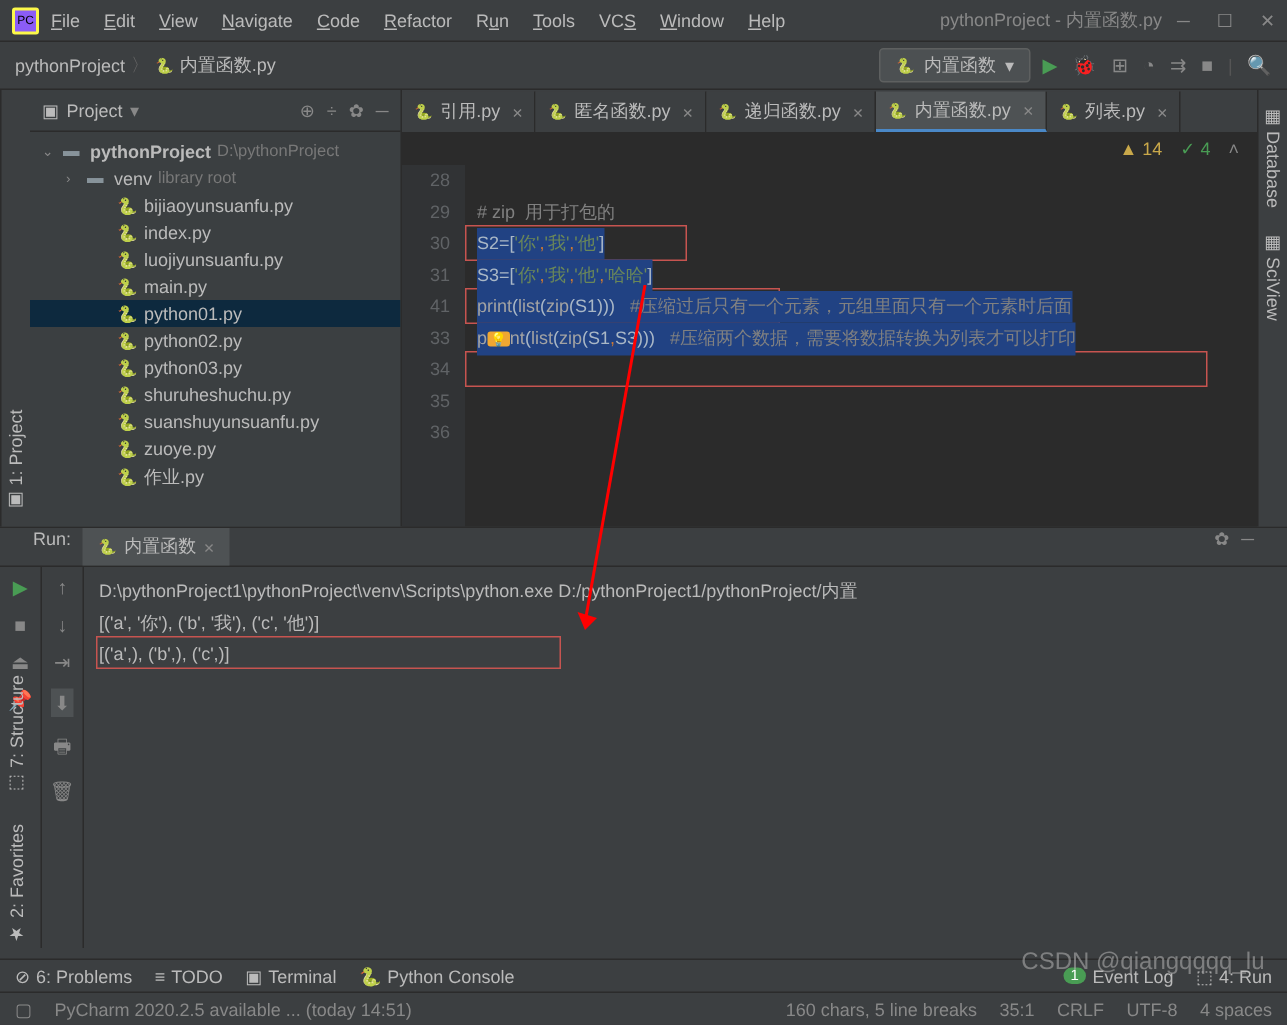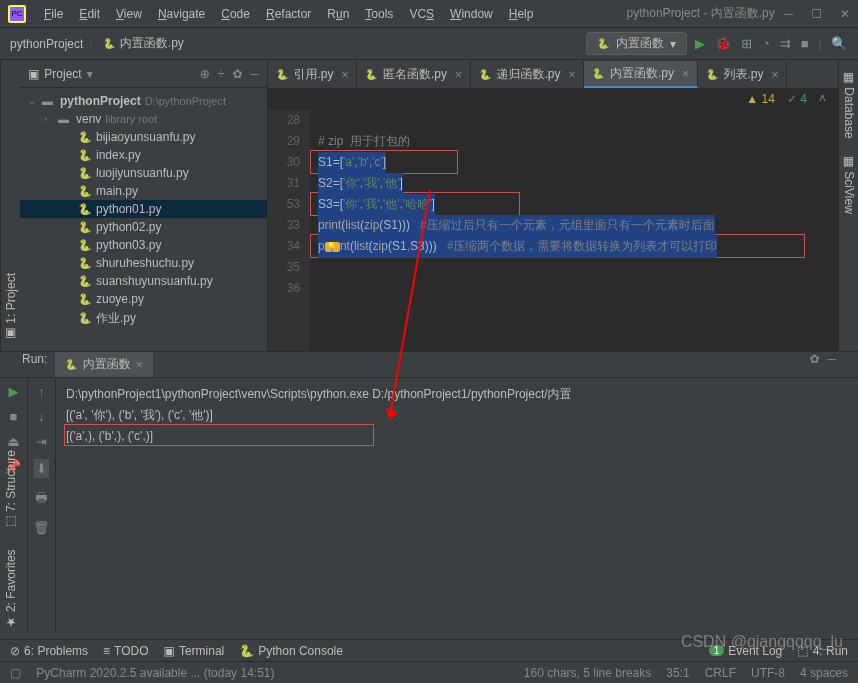--- a/index.html
+++ b/index.html
@@ -1,18 +1,18 @@
 <!DOCTYPE html>
 <html><head>
 <meta charset="utf-8">
 <style>
 *{margin:0;padding:0;box-sizing:border-box;font-family:'Segoe UI',sans-serif;font-size:12px}
 body{background:#3c3f41;color:#bbb;width:858px;height:683px;overflow:hidden;position:relative}
 .titlebar{height:28px;background:#3c3f41;display:flex;align-items:center;padding:0 8px;border-bottom:1px solid #2b2b2b}
-.logo{width:18px;height:18px;background:#8b5cf6;border:2px solid #fcf84a;border-radius:2px;display:flex;align-items:center;justify-content:center;color:#000;font-size:8px;font-weight:normal;margin-right:12px}
+.logo{width:18px;height:18px;background:#8b5cf6;border:2px solid #fcf84a;border-radius:2px;display:flex;align-items:center;justify-content:center;color:#000;font-size:8px;font-weight:normal;margin-right:2px}
 .menubar{display:flex;gap:4px;flex:1}
 .menu-item{padding:2px 6px;cursor:pointer}
 .menu-item u{text-decoration:underline}
 .title-text{color:#888;margin-right:10px}
 .win-controls{display:flex;gap:18px;color:#888}
 .win-btn{cursor:pointer}
 .toolbar{height:32px;background:#3c3f41;display:flex;align-items:center;padding:0 10px;border-bottom:1px solid #2b2b2b}
 .breadcrumb{display:flex;align-items:center;gap:4px;flex:1}
 .bc-item{color:#bbb}
 .bc-sep{color:#666}
@@ -254,33 +254,32 @@
       <span class="warn">▲ <span>14</span></span>
       <span class="ok">✓ <span>4</span></span>
       <span style="color:#888">˄</span>
     </div>
     <div class="editor">
       <div class="gutter">
         <div>28</div>
           <div>29</div>
           <div>30</div>
         <div>31</div>
-          <div>53</div>
+          <div>41</div>
           <div>33</div>
         <div>34</div>
           <div>35</div>
           <div>36</div>
       </div>
       <div class="code">
         <div class="redbox" style="top:40px;left:0;width:148px;height:24px"></div>
         <div class="redbox" style="top:82px;left:0;width:210px;height:24px"></div>
         <div class="redbox" style="top:124px;left:0;width:495px;height:24px"></div>
         <div class="code-line"> </div>
         <div class="code-line"><span class="comment"># zip  用于打包的</span></div>
-        <div class="code-line"><span class="hl"><span class="var">S1</span><span class="var">=[</span><span class="str">'a'</span><span class="kw">,</span><span class="str">'b'</span><span class="kw">,</span><span class="str">'c'</span><span class="var">]</span></span></div>
         <div class="code-line"><span class="hl"><span class="var">S2</span><span class="var">=[</span><span class="str">'你'</span><span class="kw">,</span><span class="str">'我'</span><span class="kw">,</span><span class="str">'他'</span><span class="var">]</span></span></div>
         <div class="code-line"><span class="hl"><span class="var">S3</span><span class="var">=[</span><span class="str">'你'</span><span class="kw">,</span><span class="str">'我'</span><span class="kw">,</span><span class="str">'他'</span><span class="kw">,</span><span class="str">'哈哈'</span><span class="var">]</span></span></div>
         <div class="code-line"><span class="hl"><span class="fn">print</span><span class="var">(</span><span class="fn">list</span><span class="var">(</span><span class="fn">zip</span><span class="var">(S1)))   </span><span class="comment">#压缩过后只有一个元素，元组里面只有一个元素时后面</span></span></div>
         <div class="code-line"><span class="hl"><span class="fn">p</span><span class="bulb">💡</span><span class="fn">nt</span><span class="var">(</span><span class="fn">list</span><span class="var">(</span><span class="fn">zip</span><span class="var">(S1</span><span class="kw">,</span><span class="var">S3)))   </span><span class="comment">#压缩两个数据，需要将数据转换为列表才可以打印</span></span></div>
       </div>
     </div>
   </div>
 
   <div class="sidebar-tab-r">
     <span>▦ Database</span>

